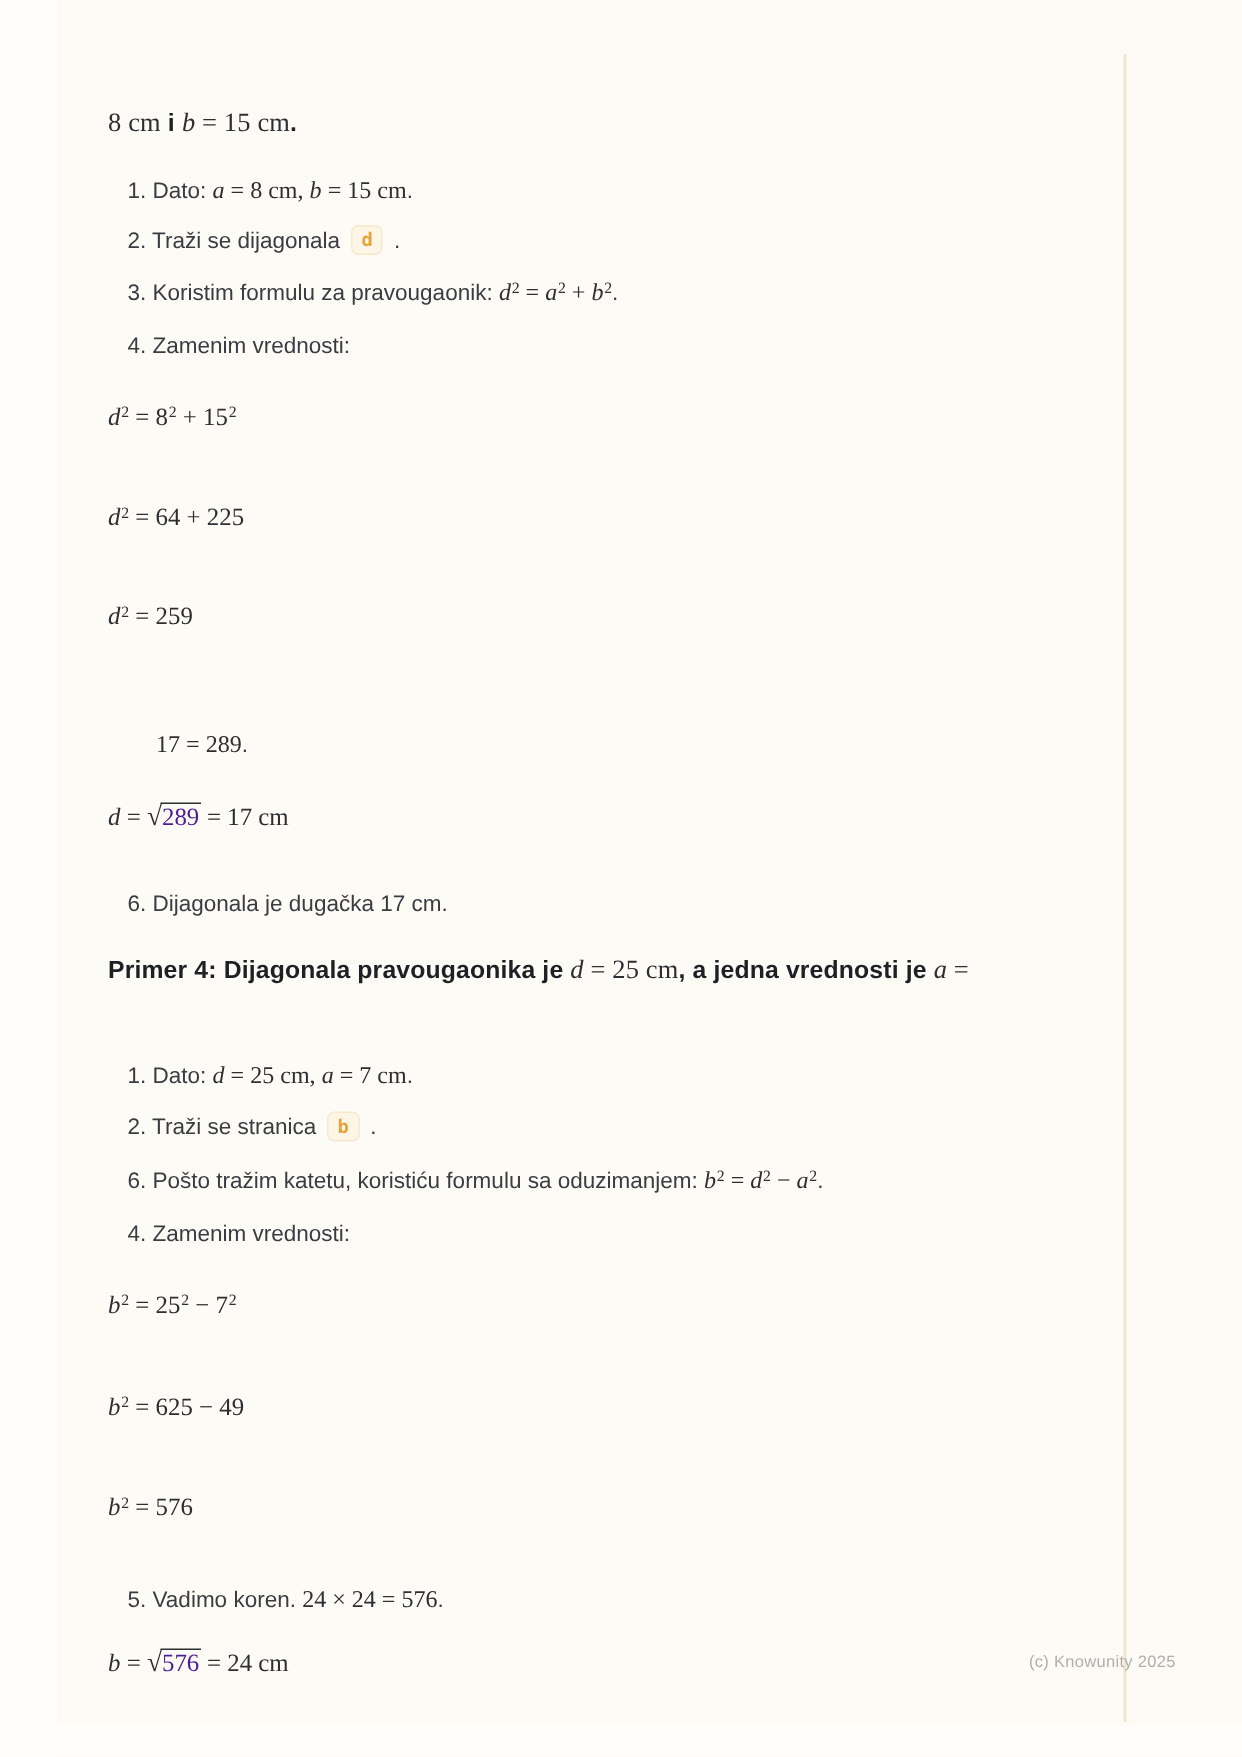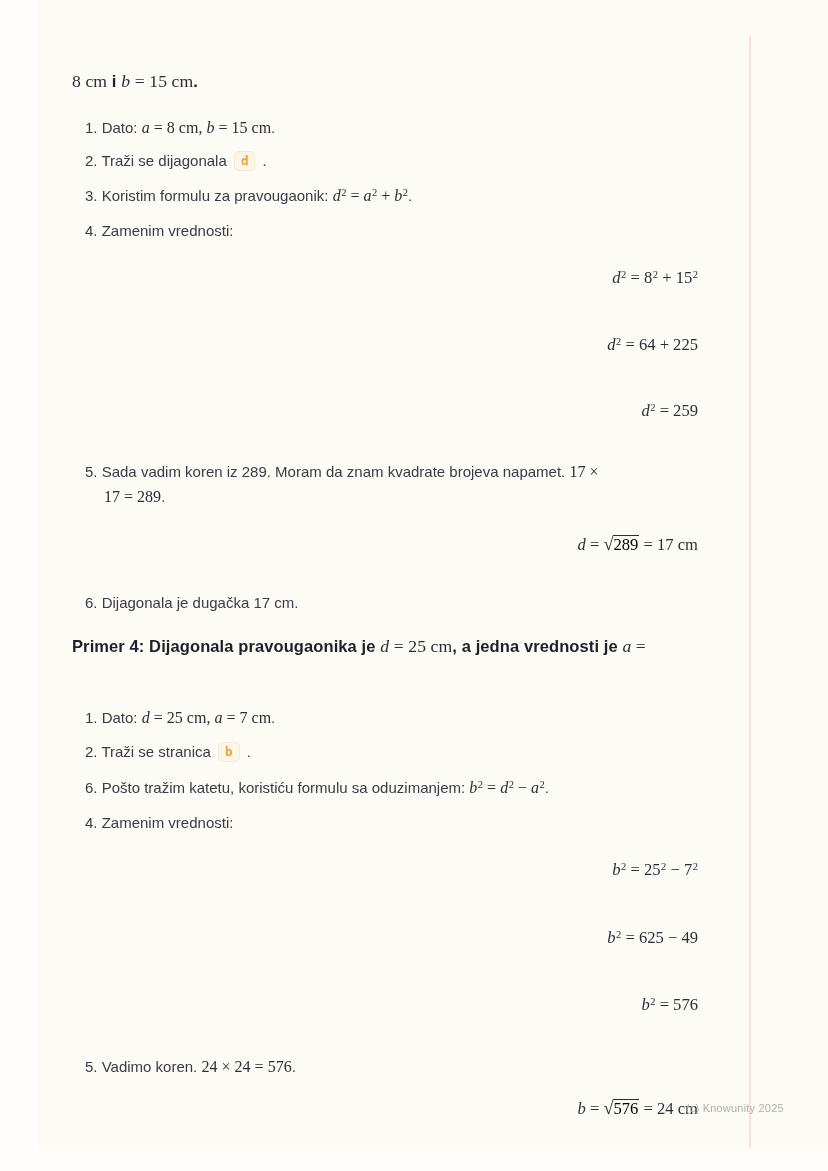--- a/index.html
+++ b/index.html
@@ -20,32 +20,32 @@
     font-size:16.5px;line-height:27px;color:#1d2025;
     letter-spacing:0.1px;
   }
   .title .seg-b{font-weight:700;}
   .step{
     margin-left:13px;padding-left:19px;text-indent:-19px;
     font-size:15px;line-height:25px;color:#393c42;
     width:635px;
   }
   .equation{
-    left:16px;width:610px;text-align:right;
+    left:0;width:610px;text-align:left;
     font-size:15.5px;color:#2c2e33;
   }
   .seg-t{font-family:"Liberation Sans",sans-serif;}
   .seg-b{font-family:"Liberation Sans",sans-serif;font-weight:700;}
   .seg-v{font-family:"Liberation Serif",serif;font-style:italic;font-size:1.07em;color:#2c2e33;}
   .seg-r{font-family:"Liberation Serif",serif;font-size:1.07em;color:#2c2e33;}
   .seg-s{font-family:"Liberation Serif",serif;font-size:10.5px;position:relative;top:-5px;margin-left:0.5px;color:#2c2e33;}
   .seg-q{white-space:nowrap;}
   .sqrt-sign{font-family:"Liberation Serif",serif;font-size:1.18em;color:#2c2e33;margin-right:-1px;}
   .radicand{
-    font-family:"Liberation Serif",serif;font-size:1.07em;color:#000000;
+    font-family:"Liberation Serif",serif;font-size:1.07em;color:#4c1d95;
     display:inline-block;border-top:1.4px solid #2b2d31;line-height:1.12;padding:0 1px;
   }
   .badge{
     display:inline-block;background:#fdf5e5;border:1px solid #f6e9cd;border-radius:5px;
     padding:1px 6px 2px;margin:0 3px;color:#e9a23b;
     font-family:"DejaVu Sans Mono",monospace;font-size:12.5px;font-weight:700;
     text-indent:0;position:relative;top:-1px;line-height:15px;
   }
   .watermark{
     position:absolute;left:686px;top:1102px;
@@ -69,21 +69,21 @@
   <div class="block step" style="top:115px"><span class="seg-t">1. Dato: </span><span class="seg-v">a</span><span class="seg-r"> = 8 cm, </span><span class="seg-v">b</span><span class="seg-r"> = 15 cm</span><span class="seg-t">.</span></div>
   <div class="block step" style="top:148px"><span class="seg-t">2. Traži se dijagonala </span><span class="badge">d</span><span class="seg-t"> .</span></div>
   <div class="block step" style="top:183px"><span class="seg-t">3. Koristim formulu za pravougaonik: </span><span class="seg-v">d</span><span class="seg-s">2</span><span class="seg-r"> = </span><span class="seg-v">a</span><span class="seg-s">2</span><span class="seg-r"> + </span><span class="seg-v">b</span><span class="seg-s">2</span><span class="seg-t">.</span></div>
   <div class="block step" style="top:218px"><span class="seg-t">4. Zamenim vrednosti:</span></div>
 
   <div class="block equation" style="top:268px"><span class="seg-v">d</span><span class="seg-s">2</span><span class="seg-r"> = 8</span><span class="seg-s">2</span><span class="seg-r"> + 15</span><span class="seg-s">2</span></div>
   <div class="block equation" style="top:335px"><span class="seg-v">d</span><span class="seg-s">2</span><span class="seg-r"> = 64 + 225</span></div>
   <div class="block equation" style="top:401px"><span class="seg-v">d</span><span class="seg-s">2</span><span class="seg-r"> = 259</span></div>
 
   <div class="block step" style="top:459px">
-    <span><span class="seg-t">5. Sada vadim koren iz 289. Moram da znam kvadrate brojeva napamet. </span><span class="seg-r">17 ×</span></span><br>
+    <br>
     <span><span class="seg-r">17 = 289</span><span class="seg-t">.</span></span>
   </div>
 
   <div class="block equation" style="top:534px"><span class="seg-v">d</span><span class="seg-r"> = </span><span class="seg-q"><span class="sqrt-sign">√</span><span class="radicand">289</span></span><span class="seg-r"> = 17 cm</span></div>
 
   <div class="block step" style="top:590px"><span class="seg-t">6. Dijagonala je dugačka 17 cm.</span></div>
 
   <div class="block title" style="top:633px">
     <span><span class="seg-b">Primer 4: Dijagonala pravougaonika je </span><span class="seg-v">d</span><span class="seg-r"> = 25 cm</span><span class="seg-b">, a jedna vrednosti je </span><span class="seg-v">a</span><span class="seg-r"> =</span></span><br>
   </div>

